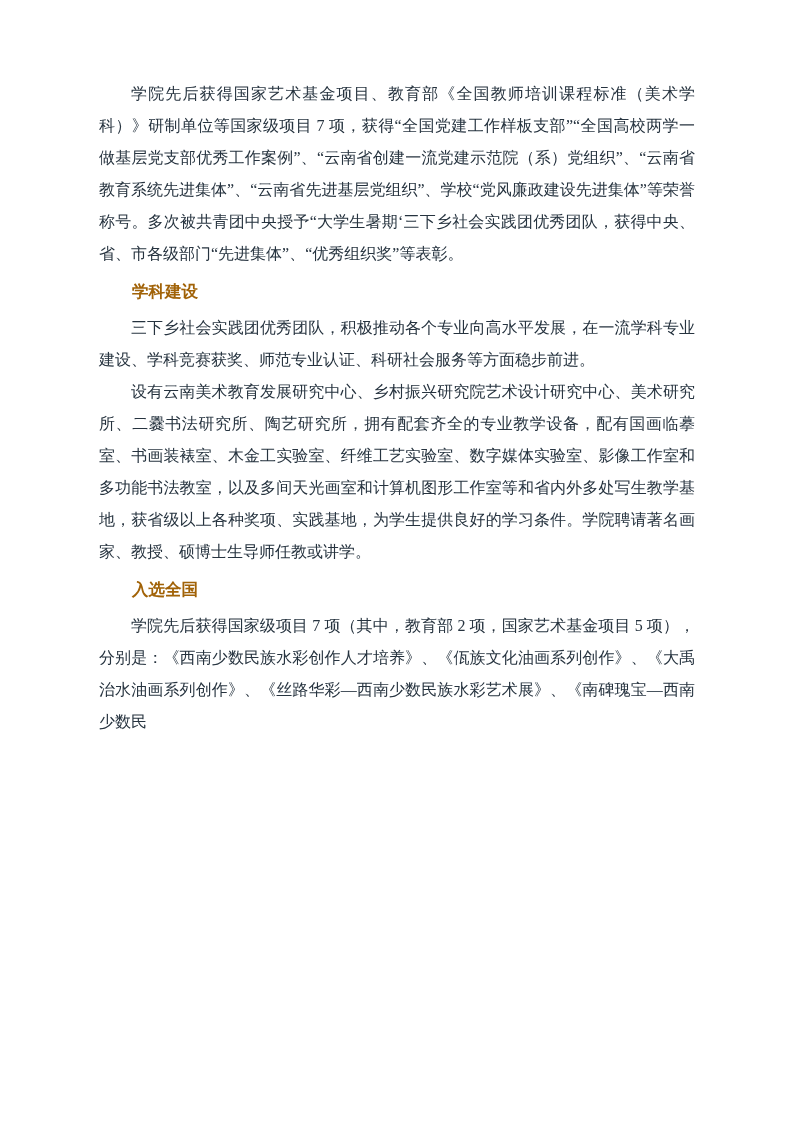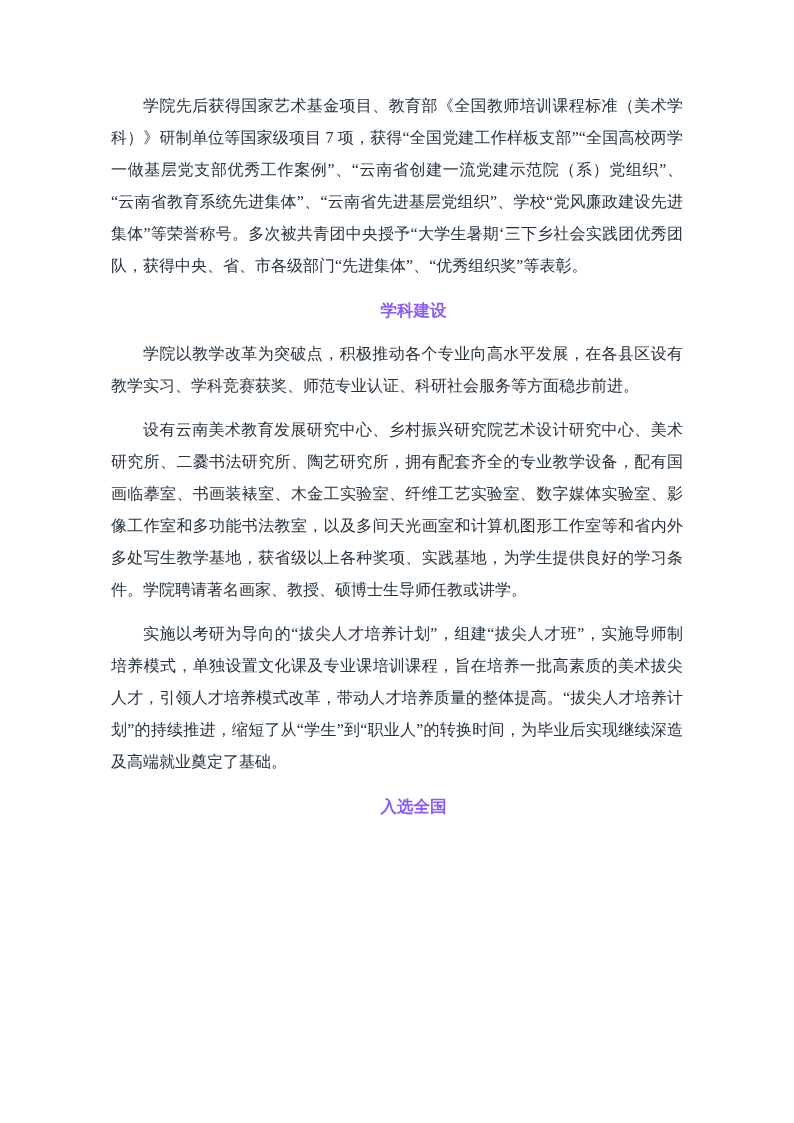--- a/index.html
+++ b/index.html
@@ -12,51 +12,51 @@
     width: 794px;
     height: 1123px;
     margin: 0 auto;
     background: #ffffff;
     box-sizing: border-box;
     padding: 78px 99px 0 99px;
     overflow: hidden;
     font-family: "Liberation Serif", serif;
   }
   .para {
-    margin: 12px;
+    margin: 0;
     font-size: 16px;
     line-height: 32px;
     color: #26333f;
     text-align: justify;
     text-indent: 2em;
     font-family: "Liberation Serif", serif;
   }
   .section-heading {
     margin: 5px 0 5px 0;
     font-size: 16.5px;
     line-height: 32px;
     font-weight: bold;
-    color: #8b5cf6;
+    color: #a16207;
     text-indent: 2em;
-    text-align: center;
+    text-align: left;
     font-family: "Liberation Sans", sans-serif;
   }
 </style>
 </head>
 <body>
 
 <div class="page">
 
   <p class="para">学院先后获得国家艺术基金项目、教育部《全国教师培训课程标准（美术学科）》研制单位等国家级项目 7 项，获得“全国党建工作样板支部”“全国高校两学一做基层党支部优秀工作案例”、“云南省创建一流党建示范院（系）党组织”、“云南省教育系统先进集体”、“云南省先进基层党组织”、学校“党风廉政建设先进集体”等荣誉称号。多次被共青团中央授予“大学生暑期‘三下乡社会实践团优秀团队，获得中央、省、市各级部门“先进集体”、“优秀组织奖”等表彰。</p>
 
   <h2 class="section-heading">学科建设</h2>
 
-  <p class="para">学院以教学改革为突破点，积极推动各个专业向高水平发展，在各县区设有教学实习、学科竞赛获奖、师范专业认证、科研社会服务等方面稳步前进。</p>
+  <p class="para">三下乡社会实践团优秀团队，积极推动各个专业向高水平发展，在一流学科专业建设、学科竞赛获奖、师范专业认证、科研社会服务等方面稳步前进。</p>
 
   <p class="para">设有云南美术教育发展研究中心、乡村振兴研究院艺术设计研究中心、美术研究所、二爨书法研究所、陶艺研究所，拥有配套齐全的专业教学设备，配有国画临摹室、书画装裱室、木金工实验室、纤维工艺实验室、数字媒体实验室、影像工作室和多功能书法教室，以及多间天光画室和计算机图形工作室等和省内外多处写生教学基地，获省级以上各种奖项、实践基地，为学生提供良好的学习条件。学院聘请著名画家、教授、硕博士生导师任教或讲学。</p>
 
-  <p class="para">实施以考研为导向的“拔尖人才培养计划”，组建“拔尖人才班”，实施导师制培养模式，单独设置文化课及专业课培训课程，旨在培养一批高素质的美术拔尖人才，引领人才培养模式改革，带动人才培养质量的整体提高。“拔尖人才培养计划”的持续推进，缩短了从“学生”到“职业人”的转换时间，为毕业后实现继续深造及高端就业奠定了基础。</p>
 
   <h2 class="section-heading">入选全国</h2>
 
 
+  <p class="para">学院先后获得国家级项目 7 项（其中，教育部 2 项，国家艺术基金项目 5 项），分别是：《西南少数民族水彩创作人才培养》、《佤族文化油画系列创作》、《大禹治水油画系列创作》、《丝路华彩—西南少数民族水彩艺术展》、《南碑瑰宝—西南少数民</p>
 
 </div>
 
 </body></html>

